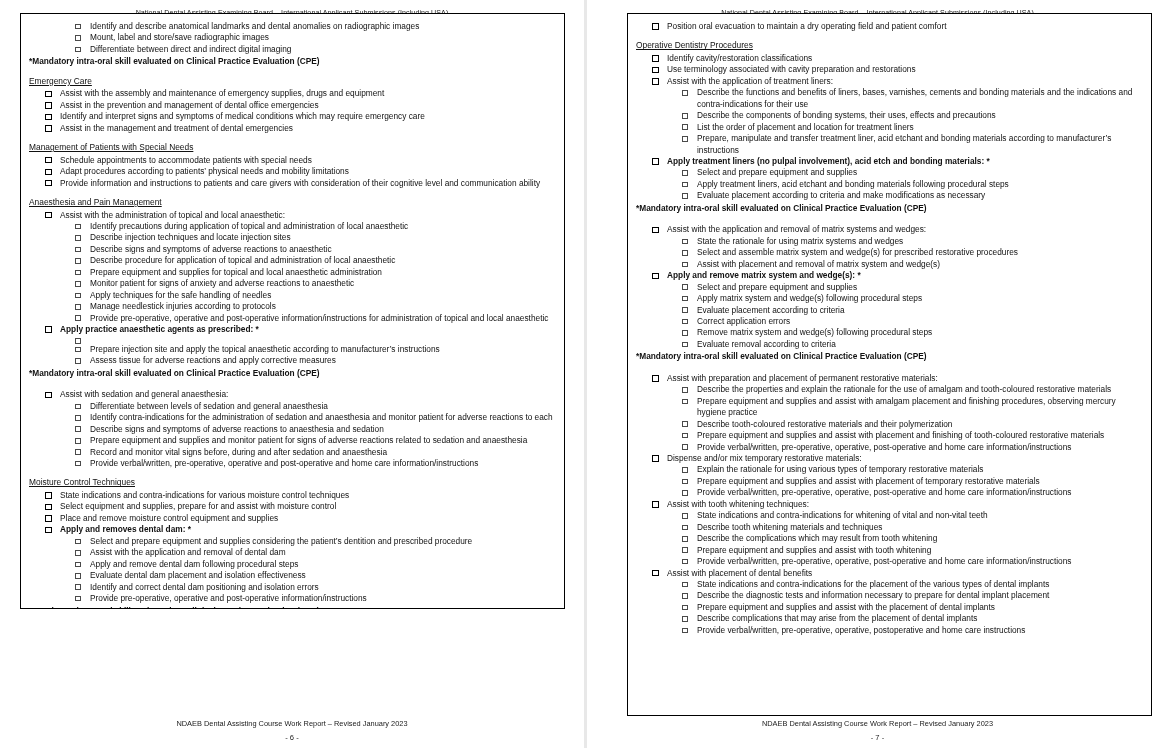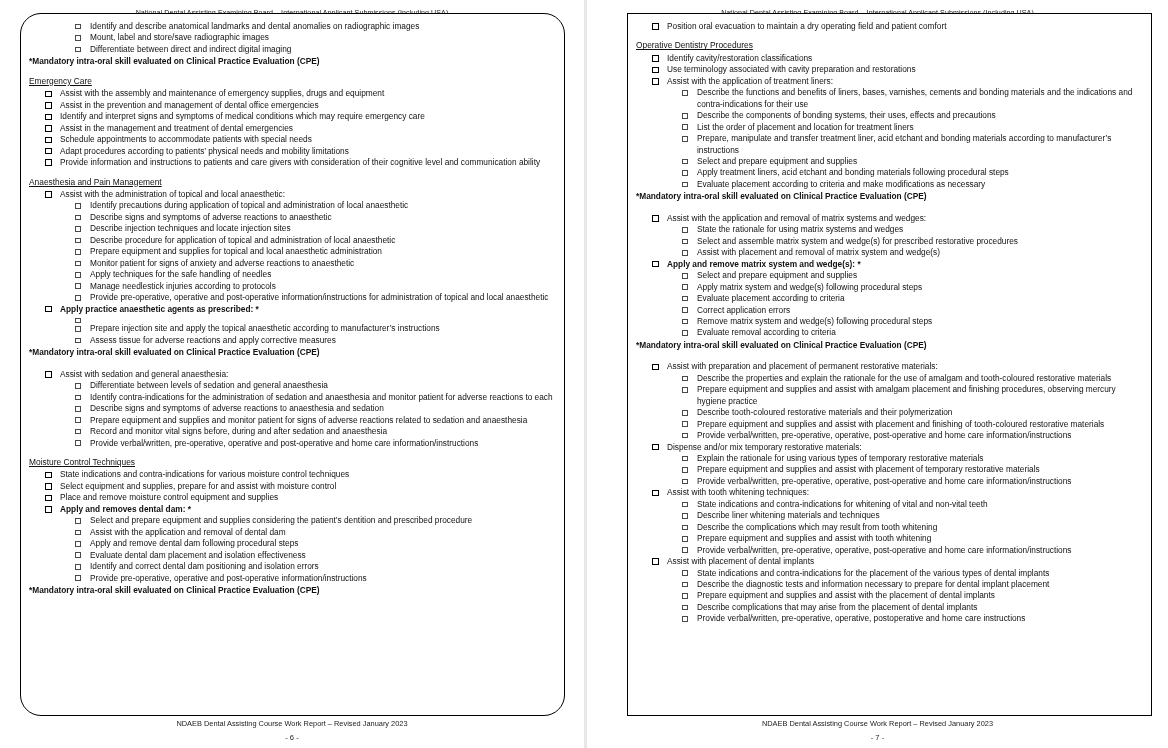--- a/index.html
+++ b/index.html
@@ -45,22 +45,21 @@
     position: absolute;
     border: 1px solid #000000;
     background: #ffffff;
     box-sizing: border-box;
     overflow: hidden;
   }
   .page-left .content-frame {
     left: 20px;
     top: 13px;
     width: 545px;
-    height: 703px;
-    border-radius: 21px;
+    height: 596px;
   }
   .page-right .content-frame {
     left: 40px;
     top: 13px;
     width: 525px;
     height: 703px;
   }
 
   .frame-inner {
     padding: 7px 6px 4px 6px;
@@ -173,20 +172,21 @@
             <span class="txt">Assist in the prevention and management of dental office emergencies</span>
           </div>
           <div class="line lvl1">
             <span class="box box1"></span>
             <span class="txt">Identify and interpret signs and symptoms of medical conditions which may require emergency care</span>
           </div>
           <div class="line lvl1">
             <span class="box box1"></span>
             <span class="txt">Assist in the management and treatment of dental emergencies</span>
           </div>
+          <div class="heading">Management of Patients with Special Needs</div>
           <div class="line lvl1">
             <span class="box box1"></span>
             <span class="txt">Schedule appointments to accommodate patients with special needs</span>
           </div>
           <div class="line lvl1">
             <span class="box box1"></span>
             <span class="txt">Adapt procedures according to patients’ physical needs and mobility limitations</span>
           </div>
           <div class="line lvl1">
             <span class="box box1"></span>
@@ -196,25 +196,25 @@
           <div class="line lvl1">
             <span class="box box1"></span>
             <span class="txt">Assist with the administration of topical and local anaesthetic:</span>
           </div>
           <div class="line lvl2">
             <span class="box box2"></span>
             <span class="txt">Identify precautions during application of topical and administration of local anaesthetic</span>
           </div>
           <div class="line lvl2">
             <span class="box box2"></span>
+            <span class="txt">Describe injection techniques and locate injection sites</span>
+          </div>
+          <div class="line lvl2">
+            <span class="box box2"></span>
             <span class="txt">Describe signs and symptoms of adverse reactions to anaesthetic</span>
-          </div>
-          <div class="line lvl2">
-            <span class="box box2"></span>
-            <span class="txt">Describe injection techniques and locate injection sites</span>
           </div>
           <div class="line lvl2">
             <span class="box box2"></span>
             <span class="txt">Describe procedure for application of topical and administration of local anaesthetic</span>
           </div>
           <div class="line lvl2">
             <span class="box box2"></span>
             <span class="txt">Prepare equipment and supplies for topical and local anaesthetic administration</span>
           </div>
           <div class="line lvl2">
@@ -356,20 +356,24 @@
             <span class="txt">Describe the components of bonding systems, their uses, effects and precautions</span>
           </div>
           <div class="line lvl2">
             <span class="box box2"></span>
             <span class="txt">List the order of placement and location for treatment liners</span>
           </div>
           <div class="line lvl2">
             <span class="box box2"></span>
             <span class="txt">Prepare, manipulate and transfer treatment liner, acid etchant and bonding materials according to manufacturer’s instructions</span>
           </div>
+          <div class="line lvl1">
+            <span class="box box1"></span>
+            <span class="txt bold">Apply treatment liners (no pulpal involvement), acid etch and bonding materials: *</span>
+          </div>
           <div class="line lvl2">
             <span class="box box2"></span>
             <span class="txt">Select and prepare equipment and supplies</span>
           </div>
           <div class="line lvl2">
             <span class="box box2"></span>
             <span class="txt">Apply treatment liners, acid etchant and bonding materials following procedural steps</span>
           </div>
           <div class="line lvl2">
             <span class="box box2"></span>
@@ -466,37 +470,37 @@
           <div class="line lvl1">
             <span class="box box1"></span>
             <span class="txt">Assist with tooth whitening techniques:</span>
           </div>
           <div class="line lvl2">
             <span class="box box2"></span>
             <span class="txt">State indications and contra-indications for whitening of vital and non-vital teeth</span>
           </div>
           <div class="line lvl2">
             <span class="box box2"></span>
-            <span class="txt">Describe liner whitening materials and techniques</span>
+            <span class="txt">Describe tooth whitening materials and techniques</span>
           </div>
           <div class="line lvl2">
             <span class="box box2"></span>
             <span class="txt">Describe the complications which may result from tooth whitening</span>
           </div>
           <div class="line lvl2">
             <span class="box box2"></span>
             <span class="txt">Prepare equipment and supplies and assist with tooth whitening</span>
           </div>
           <div class="line lvl2">
             <span class="box box2"></span>
             <span class="txt">Provide verbal/written, pre-operative, operative, post-operative and home care information/instructions</span>
           </div>
           <div class="line lvl1">
             <span class="box box1"></span>
-            <span class="txt">Assist with placement of dental implants</span>
+            <span class="txt">Assist with placement of dental benefits</span>
           </div>
           <div class="line lvl2">
             <span class="box box2"></span>
             <span class="txt">State indications and contra-indications for the placement of the various types of dental implants</span>
           </div>
           <div class="line lvl2">
             <span class="box box2"></span>
             <span class="txt">Describe the diagnostic tests and information necessary to prepare for dental implant placement</span>
           </div>
           <div class="line lvl2">

